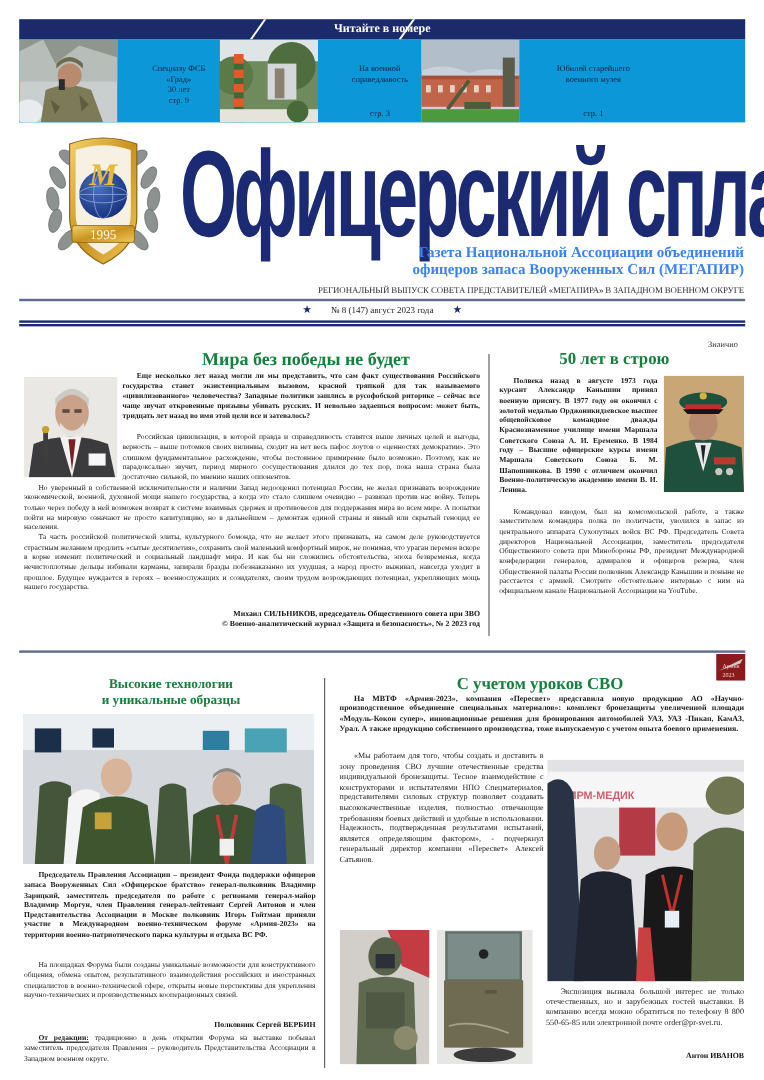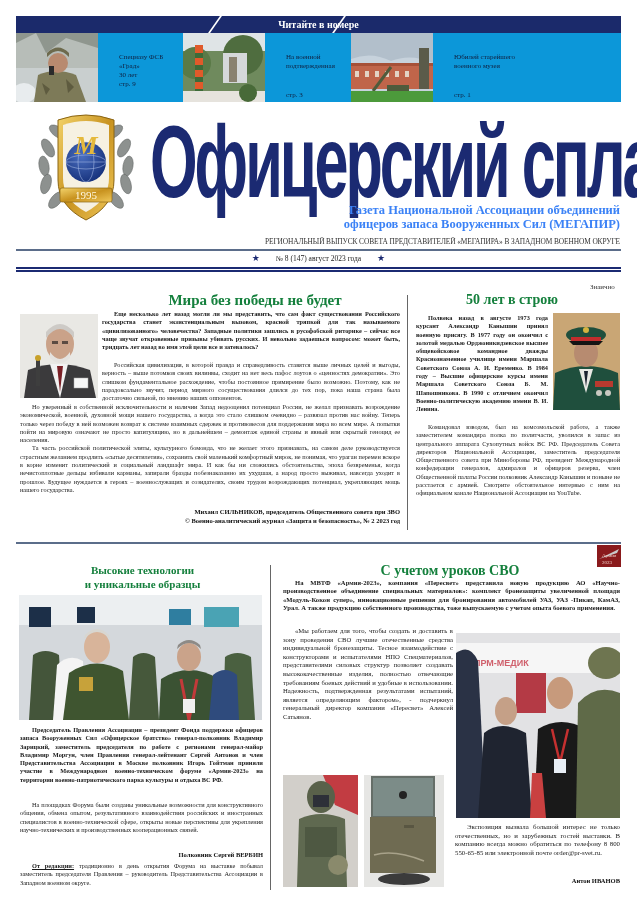--- a/index.html
+++ b/index.html
@@ -6,21 +6,21 @@
   html, body { width: 637px; height: 900px; background: #ffffff; overflow: hidden; }
   body { font-family: "Liberation Serif", serif; color: #111; position: relative; }
   .abs { position: absolute; }
 
   
   .teaser-head { left: 16px; top: 16px; width: 605px; height: 17px; background: #1b2a6b; color: #fff;
     font-weight: bold; font-size: 10px; text-align: center; line-height: 17px; }
   .teaser-head .slash { position: absolute; top: 0; width: 2px; height: 17px; background: #fff; transform: skewX(-35deg); }
   .teaser-row { left: 16px; top: 33px; width: 605px; height: 69px; background: #0c97d9; display: flex; }
   .t-photo { height: 69px; position: relative; overflow: hidden; }
-  .t-text { font-size: 7px; line-height: 9px; color: #102040; padding: 20px 4px 0 21px; }
+  .t-text { font-size: 7px; line-height: 9px; color: #102040; padding: 20px 4px 0 21px; text-align: center; }
   .t-text div { margin-bottom: 0; }
   .t-text .pg { margin-top: 20px; }
 
   
   .emblem { left: 36px; top: 108px; width: 100px; height: 125px; }
   .title { left: 150px; top: 103px; width: 480px; height: 120px; font-family: "Liberation Sans", sans-serif;
     font-weight: bold; color: #1b2a72; font-size: 102px; line-height: 118px; letter-spacing: -5px;
     transform: scaleX(0.60); transform-origin: left center; white-space: nowrap; }
   .subtitle { left: 300px; top: 203px; width: 320px; text-align: right; font-weight: bold; font-size: 12.5px; line-height: 14px; color: #3b82f6; }
   .regional { left: 150px; top: 237px; width: 470px; text-align: right; font-size: 7.4px; color: #333; letter-spacing: -0.1px; white-space: nowrap; }
@@ -84,21 +84,21 @@
       <rect x="12" y="20" width="8" height="5" fill="#3d6b38"></rect>
       <rect x="12" y="32" width="8" height="5" fill="#3d6b38"></rect>
       <rect x="12" y="44" width="8" height="5" fill="#3d6b38"></rect>
       <rect x="12" y="56" width="8" height="5" fill="#3d6b38"></rect>
       <rect x="0" y="58" width="82" height="11" fill="#e6e3dd"></rect>
       <circle cx="65" cy="60" r="9" fill="#486a38"></circle>
     </svg>
   </div>
   <div class="t-text" style="width:86px;">
     <div>На военной</div>
-    <div>подтвержденная</div>
+    <div>справедливость</div>
     <div class="pg">стр. 3</div>
   </div>
 
   <div class="t-photo" style="width:82px;">
     <svg width="82" height="69" viewBox="0 0 82 69">
       <rect width="82" height="69" fill="#c7d2dc"></rect>
       <path d="M0 0 H82 V30 Q60 20 40 28 Q20 18 0 26Z" fill="#b2bfcb"></path>
       <rect x="0" y="32" width="82" height="24" fill="#c0654a"></rect>
       <rect x="0" y="30" width="82" height="3" fill="#a65037"></rect>
       <g fill="#e3d4c5">

